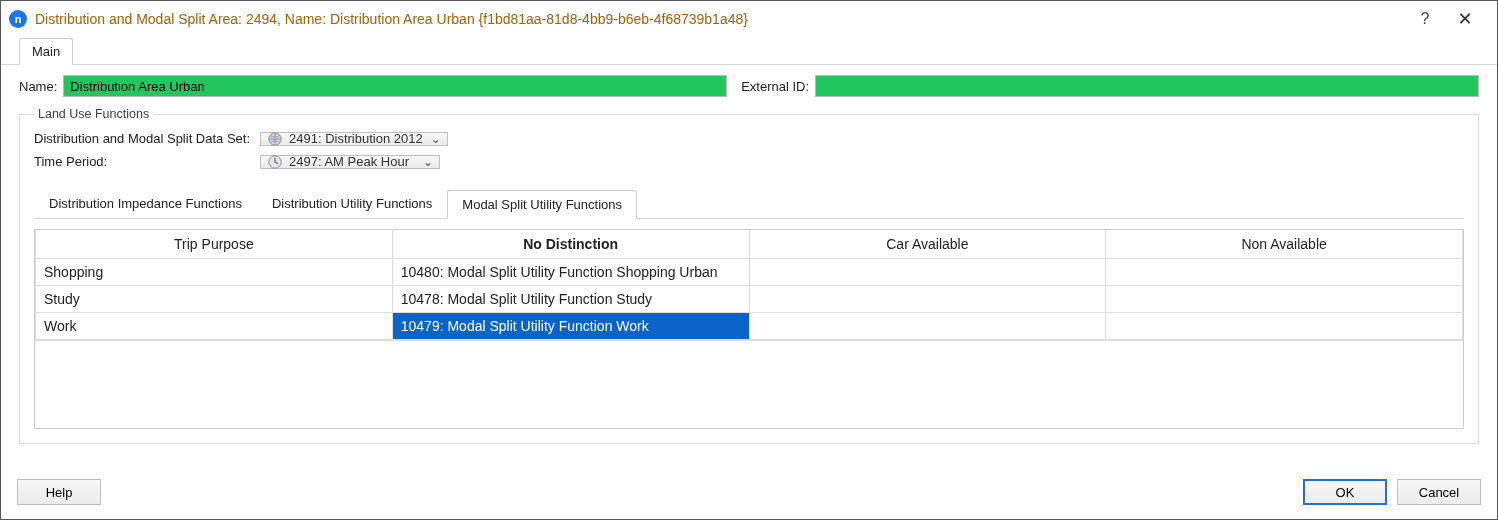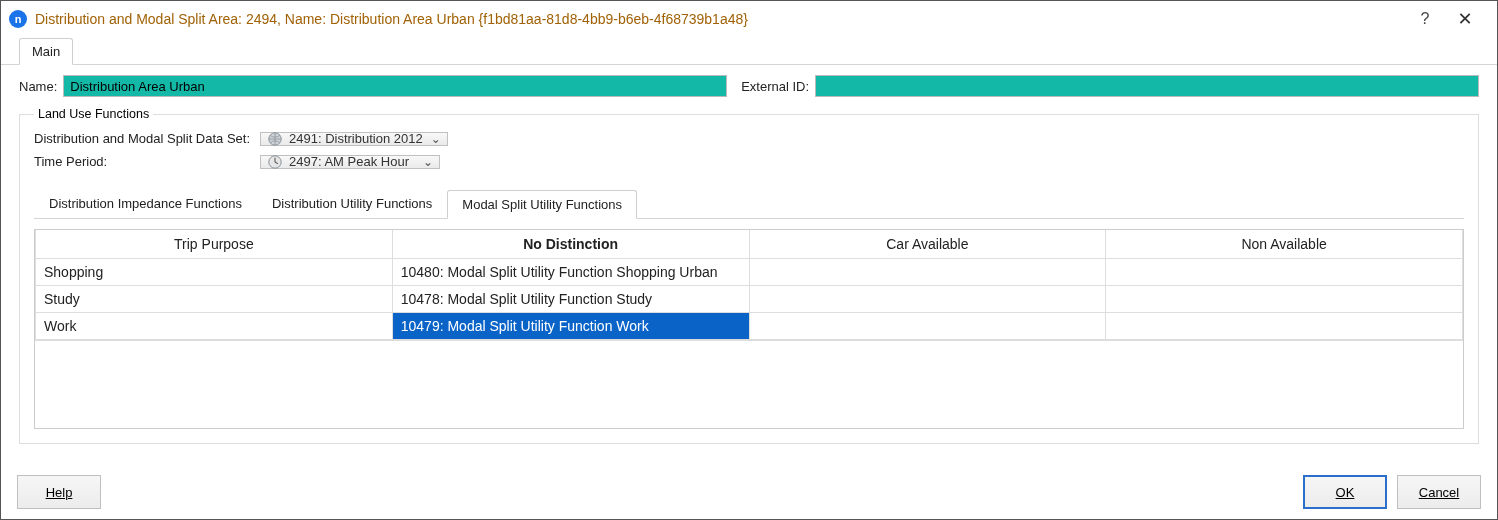--- a/index.html
+++ b/index.html
@@ -65,35 +65,35 @@
   }
 
   .row { display: flex; align-items: center; margin-bottom: 10px; }
   .row label { margin-right: 6px; }
 
   input.text {
     height: 22px;
     border: 1px solid #bbb;
     padding: 2px 6px;
     font-size: 13px;
-    background: #14b8a6;
+    background: #22c55e;
   }
   input.text.name { flex: 1; margin-right: 14px; }
   input.text.extid { flex: 1; }
 
   
   fieldset.luf {
     border: 1px solid #ddd;
     padding: 10px 14px 14px 14px;
     margin: 0;
   }
   fieldset.luf > legend {
     padding: 0 4px;
     font-size: 12.5px;
-    color: #000000;
+    color: #404040;
   }
 
   .form-line { display: flex; align-items: center; margin-bottom: 8px; }
   .form-line .lbl { width: 226px; }
 
   .combo {
     display: inline-flex;
     align-items: center;
     height: 14px;
     border: 1px solid #c0c0c0;
@@ -170,28 +170,27 @@
   
   .footer {
     position: absolute;
     left: 0; right: 0; bottom: 0;
     height: 44px;
     display: flex;
     align-items: center;
     padding: 0 16px 10px 16px;
   }
   .btn {
-    height: 34px;
+    height: 26px;
     min-width: 84px;
     padding: 0 16px;
     border: 1px solid #bfbfbf;
     background: linear-gradient(#f6f6f6,#ececec);
     font-size: 13px;
     cursor: pointer;
-    text-decoration: underline;
   }
   .btn.primary { border: 2px solid #2a6fc9; }
   .footer .gap { flex:1; }
   .footer .btn + .btn { margin-left: 10px; }
 </style>
 </head>
 <body>
 
 <div class="titlebar">
   <div class="app-icon">n</div>

